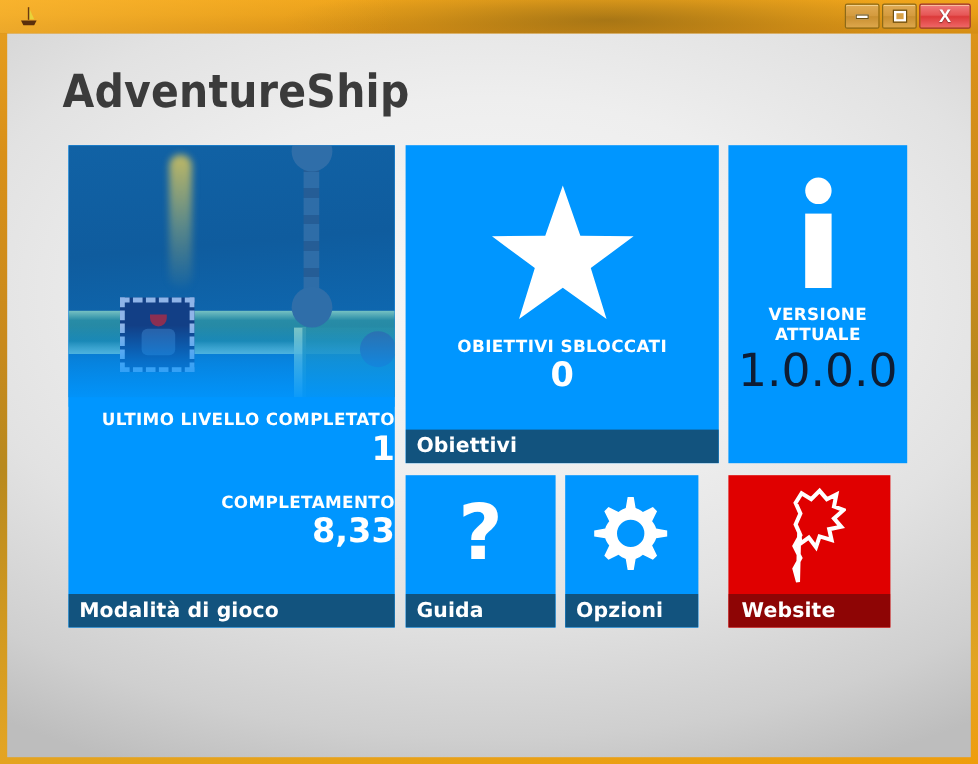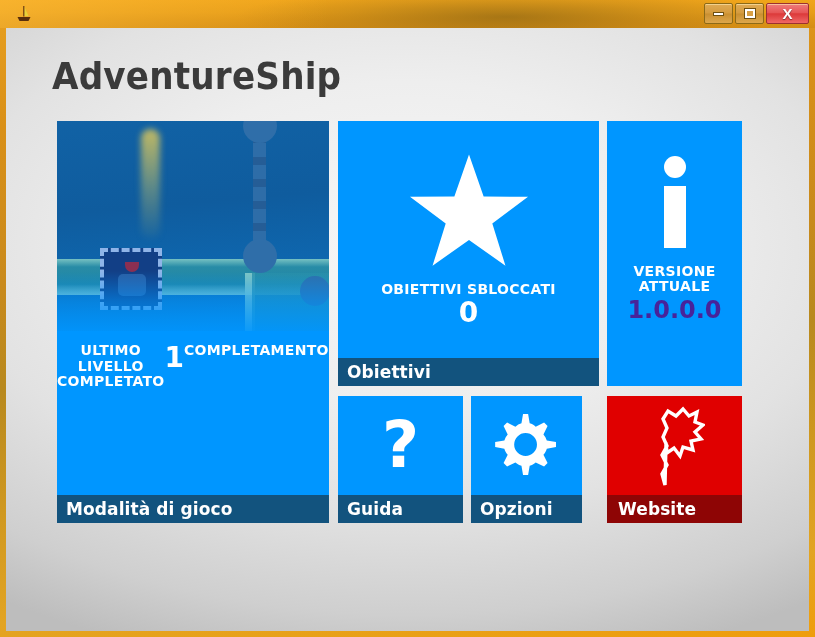--- a/index.html
+++ b/index.html
@@ -144,23 +144,23 @@
     font-family: "DejaVu Sans", sans-serif;
   }
   .bignum {
     color: #fff;
     font-size: 28px;
     font-weight: bold;
     line-height: 1.05;
     font-family: "DejaVu Sans", sans-serif;
   }
   .version-num {
-    color: #4c1d95;
-    font-size: 24px;
-    font-weight: 700;
+    color: #0f172a;
+    font-size: 38px;
+    font-weight: 400;
     line-height: 1.1;
     margin-top: 2px;
     opacity: .95;
     font-family: "DejaVu Sans", sans-serif;
   }
 
   
   #tile-gamemode { left: 0; top: 0; width: 272px; height: 402px; }
   #gamemode-thumb {
     position: absolute;
@@ -220,31 +220,31 @@
     position: absolute; left: 21px; top: 10px; width: 14px; height: 10px;
     background: #8b2f52; border-radius: 0 0 7px 7px;
   }
   #gamemode-fade {
     position: absolute; left: 0; top: 150px; width: 272px; height: 68px;
     background: linear-gradient(to bottom, rgba(0,150,255,0) 0%, rgba(0,150,255,.55) 45%, #0096ff 100%);
   }
   #gamemode-stats {
     position: absolute;
     left: 0; right: 0; top: 212px; bottom: 28px;
-    display: flex; flex-direction: row; align-items: flex-start; justify-content: flex-start;
+    display: flex; flex-direction: column; align-items: flex-end; justify-content: flex-start;
     padding-top: 10px;
   }
   #gamemode-stats .stat-gap { height: 24px; }
 
   
   #tile-goals { left: 281px; top: 0; width: 261px; height: 265px; }
   #star-icon { margin-bottom: 12px; }
 
   
-  #tile-about { left: 550px; top: 0; width: 135px; height: 265px; }
+  #tile-about { left: 550px; top: 0; width: 149px; height: 265px; }
   #info-icon-dot {
     width: 22px; height: 22px; border-radius: 50%; background: #fff; margin: 0 auto 8px;
   }
   #info-icon-bar {
     width: 22px; height: 62px; background: #fff; margin: 0 auto 16px;
   }
 
   
   #tile-guide { left: 281px; top: 275px; width: 125px; height: 127px; }
   .glyph-question {

